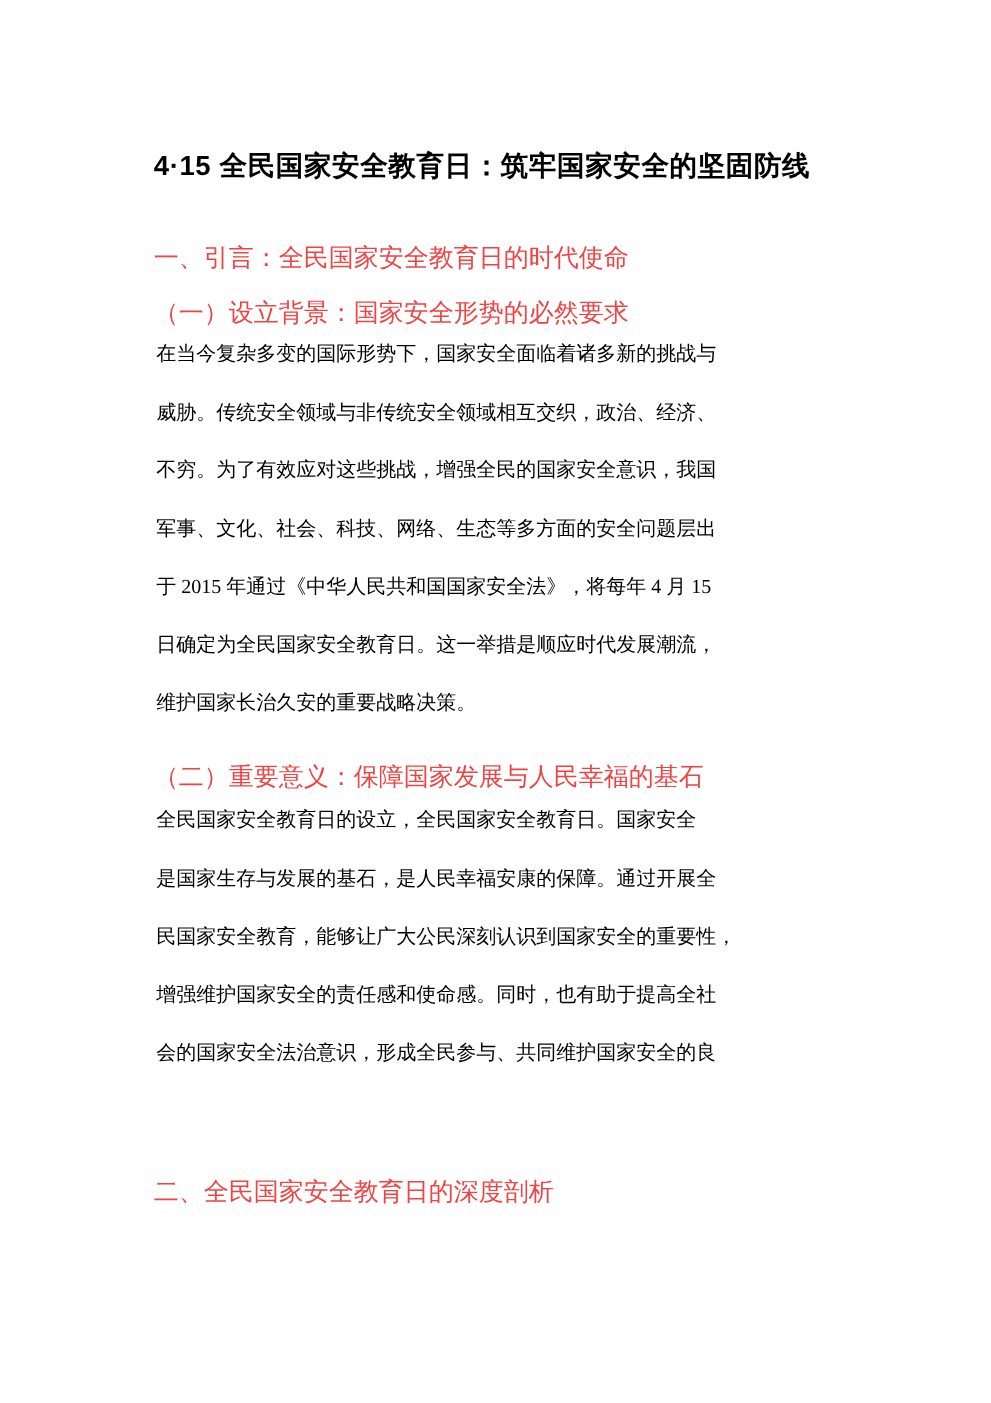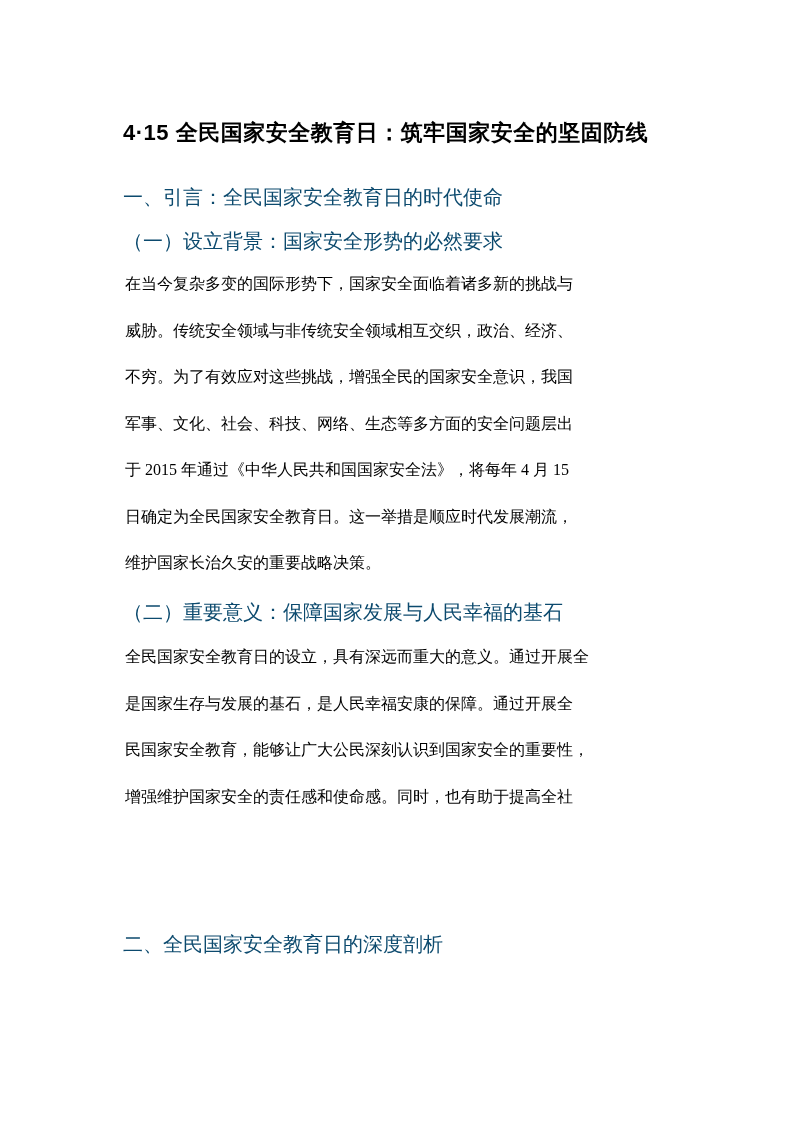--- a/index.html
+++ b/index.html
@@ -32,21 +32,22 @@
     white-space: nowrap;
     color: #000000;
   }
   .heading {
     position: absolute;
     left: 119px;
     width: 600px;
     font-size: 20px;
     line-height: 24px;
     white-space: nowrap;
-    color: #0c4a6e;
+    color: #ef4444;
+    margin-top: 10px;
   }
   .h1a { top: 181px; }
   .h2a { top: 225px; }
   .h2b { top: 596px; }
   .h1b { top: 928px; }
   .h2c { top: 973px; }
   .para {
     position: absolute;
     left: 119px;
     width: 566px;
@@ -75,22 +76,23 @@
     <div class="line">不穷。为了有效应对这些挑战，增强全民的国家安全意识，我国</div>
     <div class="line">军事、文化、社会、科技、网络、生态等多方面的安全问题层出</div>
     <div class="line">于 2015 年通过《中华人民共和国国家安全法》，将每年 4 月 15</div>
     <div class="line">日确定为全民国家安全教育日。这一举措是顺应时代发展潮流，</div>
     <div class="line">维护国家长治久安的重要战略决策。</div>
   </div>
 
   <div class="heading h2b">（二）重要意义：保障国家发展与人民幸福的基石</div>
 
   <div class="para p2">
-    <div class="line">全民国家安全教育日的设立，具有深远而重大的意义。通过开展全</div>
+    <div class="line">全民国家安全教育日的设立，全民国家安全教育日。国家安全</div>
     <div class="line">是国家生存与发展的基石，是人民幸福安康的保障。通过开展全</div>
     <div class="line">民国家安全教育，能够让广大公民深刻认识到国家安全的重要性，</div>
     <div class="line">增强维护国家安全的责任感和使命感。同时，也有助于提高全社</div>
+    <div class="line">会的国家安全法治意识，形成全民参与、共同维护国家安全的良</div>
   </div>
 
   <div class="heading h1b">二、全民国家安全教育日的深度剖析</div>
 
 
 </div>
 
 </body></html>

